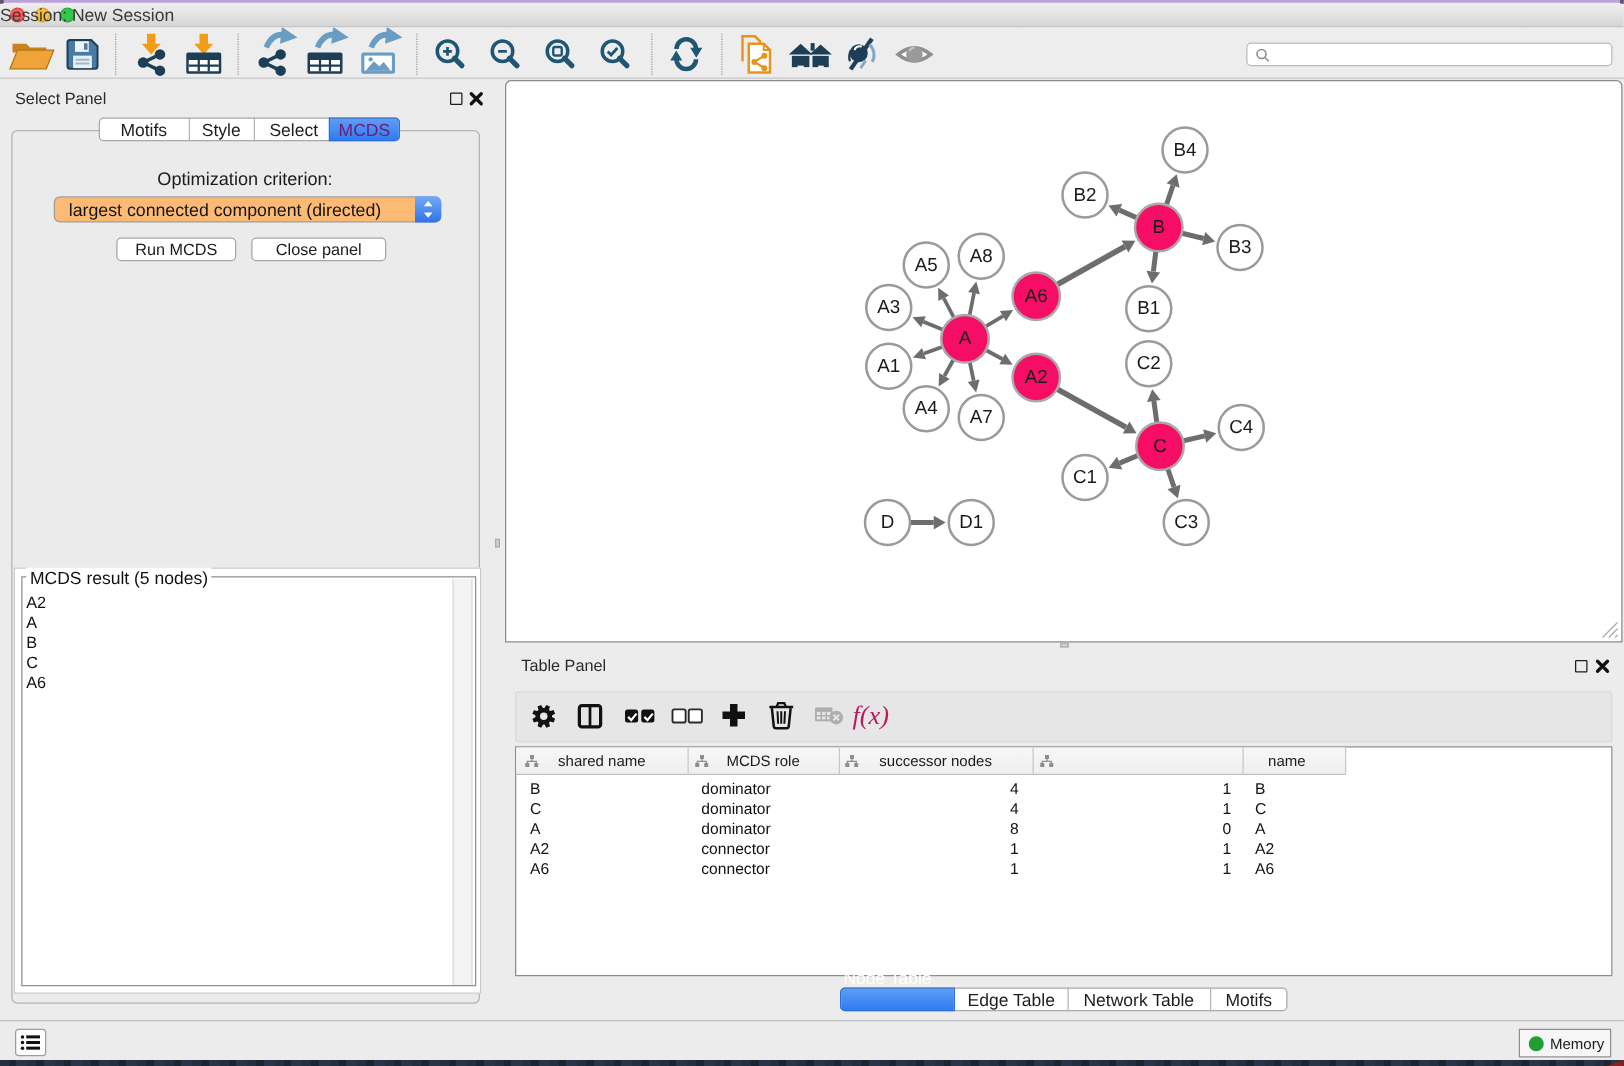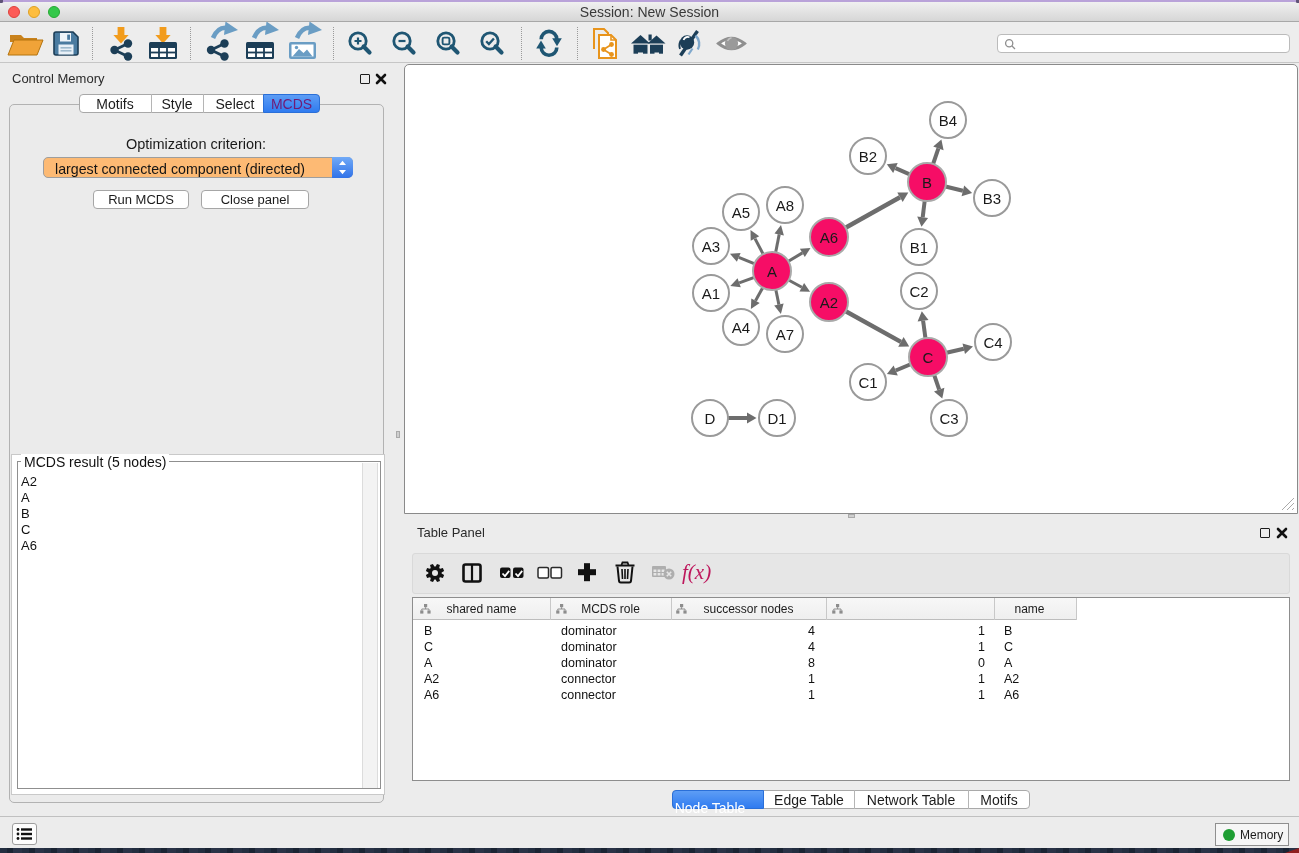--- a/index.html
+++ b/index.html
@@ -14,21 +14,21 @@
 <body>
 
 <div class="abs" style="left:0;top:0;width:1299px;height:3px;background:#b9a2d9"></div>
 <div class="abs" style="left:0;top:0;width:3px;height:3px;background:#5f5377"></div>
 <div class="abs" style="right:0;top:0;width:3px;height:3px;background:#5f5377"></div>
 
 <div class="abs titlebar" style="left:0;top:2px;width:1299px;height:20px;border-radius:5px 5px 0 0">
   <div class="tl" style="left:8px;top:4px;background:#fc5b57;border:1px solid #dd423c"></div>
   <div class="tl" style="left:28px;top:4px;background:#fdbd3e;border:1px solid #dfa023"></div>
   <div class="tl" style="left:48px;top:4px;background:#34c84a;border:1px solid #26a933"></div>
-  <div class="abs" style="left:0;width:1299px;top:2px;text-align:center;font-size:14px;color:#393939">Session: New Session</div>
+  <div class="abs" style="left:0;width:1299px;top:2px;text-align:left;font-size:14px;color:#393939">Session: New Session</div>
 </div>
 
 <div class="abs" style="left:0;top:22px;width:1299px;height:41px;background:#ededed;border-bottom:1px solid #c6c6c6" id="toolbar">
   <div class="sep" style="left:92px"></div>
   <div class="sep" style="left:190px"></div>
   <div class="sep" style="left:333px"></div>
   <div class="sep" style="left:521px"></div>
   <div class="sep" style="left:577px"></div>
   <svg width="1299" height="41" viewBox="0 0 1299 41" style="position:absolute;left:0;top:0">
       <path d="M10 13 L21 13 L24 16 L37 16 L37 20 L10 20 Z" fill="#c9821c"></path>
@@ -116,21 +116,21 @@
     </svg>
   <div class="abs" style="left:997px;top:12px;width:293px;height:19px;background:#fff;border:1px solid #bbb;border-radius:4px">
     <svg width="13" height="13" style="position:absolute;left:6px;top:3px" viewBox="0 0 13 13">
         <circle cx="5.2" cy="5.2" r="3.6" fill="none" stroke="#8e8e8e" stroke-width="1.3"></circle>
         <line x1="8" y1="8" x2="11" y2="11" stroke="#8e8e8e" stroke-width="1.3"></line>
       </svg>
   </div>
 </div>
 
 <div class="abs" style="left:0;top:63px;width:392px;height:753px" id="leftpanel">
-  <div class="abs" style="left:12px;top:8px;font-size:13px;color:#2a2a2a">Control Memory</div>
+  <div class="abs" style="left:12px;top:8px;font-size:13px;color:#2a2a2a">Select Panel</div>
   <div class="abs" style="left:360px;top:11px;width:10px;height:10px;border:1.6px solid #1c1c1c;border-radius:1px"></div>
   <svg class="abs" style="left:375px;top:10px" width="12" height="12" viewBox="0 0 12 12">
       <path d="M2 2 L10 10 M10 2 L2 10" stroke="#111" stroke-width="2.6" stroke-linecap="round"></path>
     </svg>
 
   <div class="abs" style="left:9px;top:41px;width:375px;height:699px;background:#ebebeb;border:1px solid #b2b2b2;border-radius:5px"></div>
 
   <div class="abs" style="left:79px;top:31px;width:241px;height:19px;background:#fff;border:1px solid #a8a8a8;border-radius:4px"></div>
   <div class="abs tabtxt" style="left:79px;top:33px;width:72px">Motifs</div>
   <div class="abs" style="left:151px;top:31px;width:0;height:19px;border-left:1px solid #b5b5b5"></div>
@@ -340,21 +340,21 @@
       <div class="abs" style="left:591px;top:74px;font-size:12.5px;color:#111">A2</div>
       <div class="abs" style="left:11px;top:90px;font-size:12.5px;color:#111">A6</div>
       <div class="abs" style="left:148px;top:90px;font-size:12.5px;color:#111">connector</div>
       <div class="abs" style="left:300px;top:90px;width:102px;text-align:right;font-size:12.5px;color:#111">1</div>
       <div class="abs" style="left:470px;top:90px;width:102px;text-align:right;font-size:12.5px;color:#111">1</div>
       <div class="abs" style="left:591px;top:90px;font-size:12.5px;color:#111">A6</div>
   </div>
 
   <div class="abs" style="left:280px;top:270px;width:358px;height:19px;background:#fff;border:1px solid #a9a9a9;border-radius:4px"></div>
     <div class="abs" style="left:280px;top:270px;width:92px;height:19px;background:linear-gradient(#5d9df5,#2f7bf0);border:1px solid #2a6fd8;border-radius:4px 0 0 4px"></div>
-    <div class="abs tabtxt" style="left:280px;top:280px;width:76px;color:#fff">Node Table</div>
+    <div class="abs tabtxt" style="left:280px;top:254px;width:76px;color:#fff">Node Table</div>
     <div class="abs tabtxt" style="left:372px;top:272px;width:90px">Edge Table</div>
     <div class="abs" style="left:462px;top:270px;width:0;height:19px;border-left:1px solid #b5b5b5"></div>
     <div class="abs tabtxt" style="left:462px;top:272px;width:114px">Network Table</div>
     <div class="abs" style="left:576px;top:270px;width:0;height:19px;border-left:1px solid #b5b5b5"></div>
     <div class="abs tabtxt" style="left:576px;top:272px;width:62px">Motifs</div>
 </div>
 
 <div class="abs" style="left:0;top:816px;width:1299px;height:32px;background:#ececec;border-top:1px solid #c0c0c0">
   <div class="abs" style="left:12px;top:6px;width:25px;height:22px;background:#fdfdfd;border:1px solid #9e9e9e;border-radius:3px">
     <svg width="17" height="14" style="position:absolute;left:3px;top:3px" viewBox="0 0 17 14">

